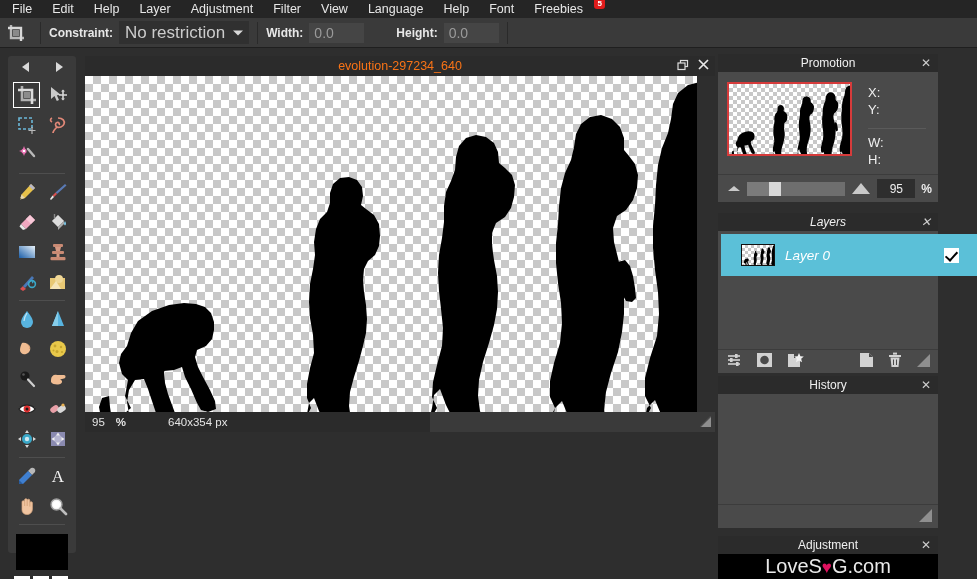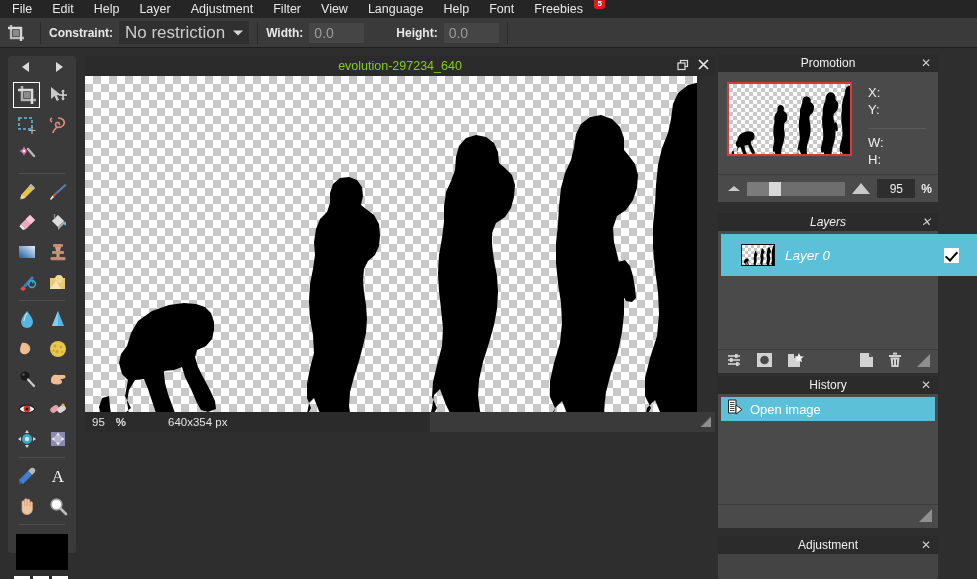--- a/index.html
+++ b/index.html
@@ -71,21 +71,21 @@
   .tb-div{ height:1px; background:#4e4e4e; margin:3px 8px; width:calc(100% - 16px);}
   .swatch{
     width:52px; height:36px; background:#000; margin:6px auto 0 auto; display:block;
   }
   .palette{ display:flex; flex-wrap:wrap; width:56px; margin:6px auto 0 auto; gap:3px;}
   .palette i{ width:16px;height:13px;background:#fff;display:block;}
 
   
   .canvaswin{ position:absolute; left:85px; top:56px; width:630px; height:376px; }
   .canvas-title{
-    height:20px; background:#2b2b2b; color:#84cc16; font-size:12.5px;
+    height:20px; background:#2b2b2b; color:#f97316; font-size:12.5px;
     display:flex; align-items:center; justify-content:center; position:relative;
   }
   .cw-btns{ position:absolute; right:6px; top:0; height:20px; display:flex; align-items:center; gap:9px;}
   .canvas-body{
     position:absolute; left:0; top:20px; width:612px; height:336px;
     background-color:#ffffff;
     background-image:
       linear-gradient(45deg,#c8c8c8 25%, transparent 25%, transparent 75%, #c8c8c8 75%),
       linear-gradient(45deg,#c8c8c8 25%, transparent 25%, transparent 75%, #c8c8c8 75%);
     background-size:16px 16px;
@@ -653,47 +653,38 @@
       </div>
     </div>
   </div>
 
   <div class="panel" id="history">
     <div class="p-title">
       <span>History</span>
       <span class="p-close">✕</span>
     </div>
     <div class="p-body">
-      <div class="hist-row">
-        <span>
-          <svg width="16" height="16" viewBox="0 0 16 16">
-              <path d="M1.5 1 L9 1 L9 14 L1.5 14 Z" fill="#fff" stroke="#222" stroke-width="1"></path>
-              <g stroke="#333" stroke-width="0.9">
-                <path d="M3 3.5 h4.5"></path>
-                <path d="M3 5.5 h4.5"></path>
-                <path d="M3 7.5 h4.5"></path>
-                <path d="M3 9.5 h4.5"></path>
-                <path d="M3 11.5 h4.5"></path>
-              </g>
-              <path d="M9 6 L15 10.5 L9 15 Z" fill="#fff" stroke="#222" stroke-width="1"></path>
-            </svg>
-        </span>
-        <span class="hist-label">Open image</span>
-      </div>
       <div class="hist-foot">
         <span>
           <svg width="14" height="14" viewBox="0 0 14 14">
               <path d="M14 0 L14 14 L0 14 Z" fill="#8f8f8f"></path>
               <path d="M14 0 L0 14" stroke="#4a4a4a" stroke-width="1.4"></path>
             </svg>
         </span>
       </div>
     </div>
   </div>
 
   <div class="panel" id="promotion">
     <div class="p-title">
       <span>Adjustment</span>
       <span class="p-close">✕</span>
     </div>
+    <div class="p-body">
+      <span class="promo-text">
+        <span>LoveS</span>
+          <span class="promo-heart">♥</span>
+          <span>G.com</span>
+      </span>
+    </div>
   </div>
 
 </div>
 
 </body></html>

